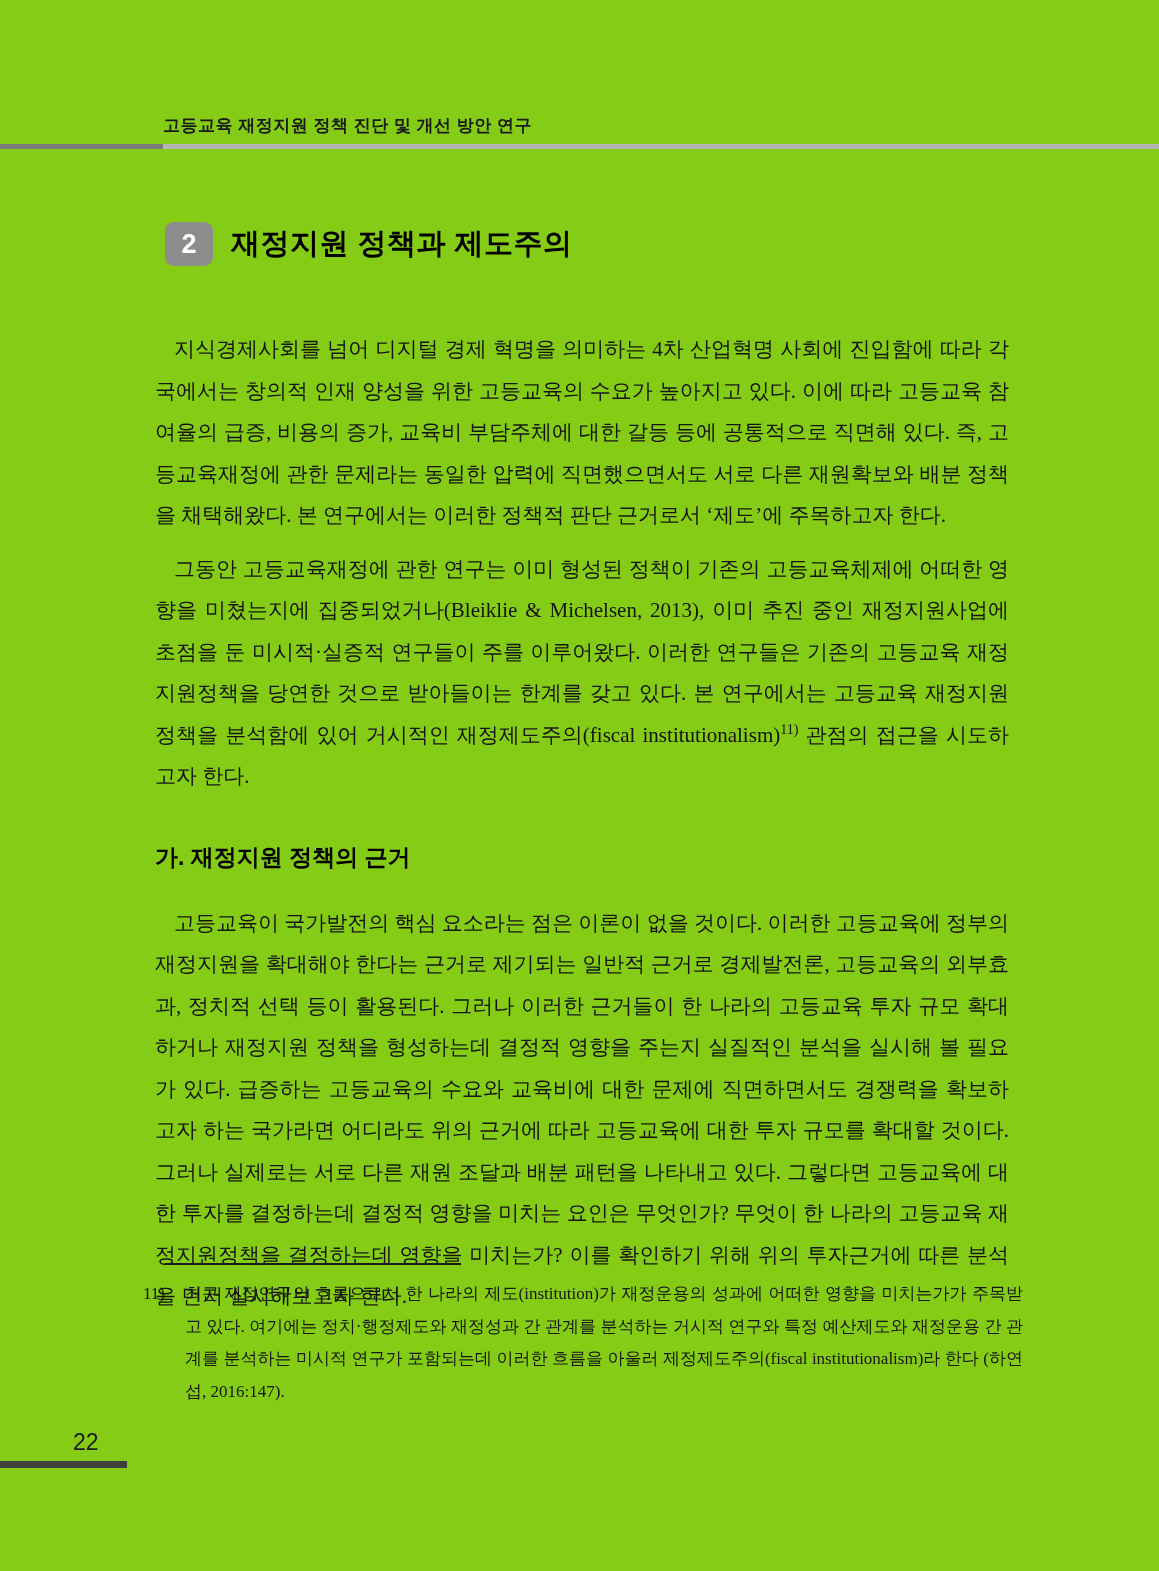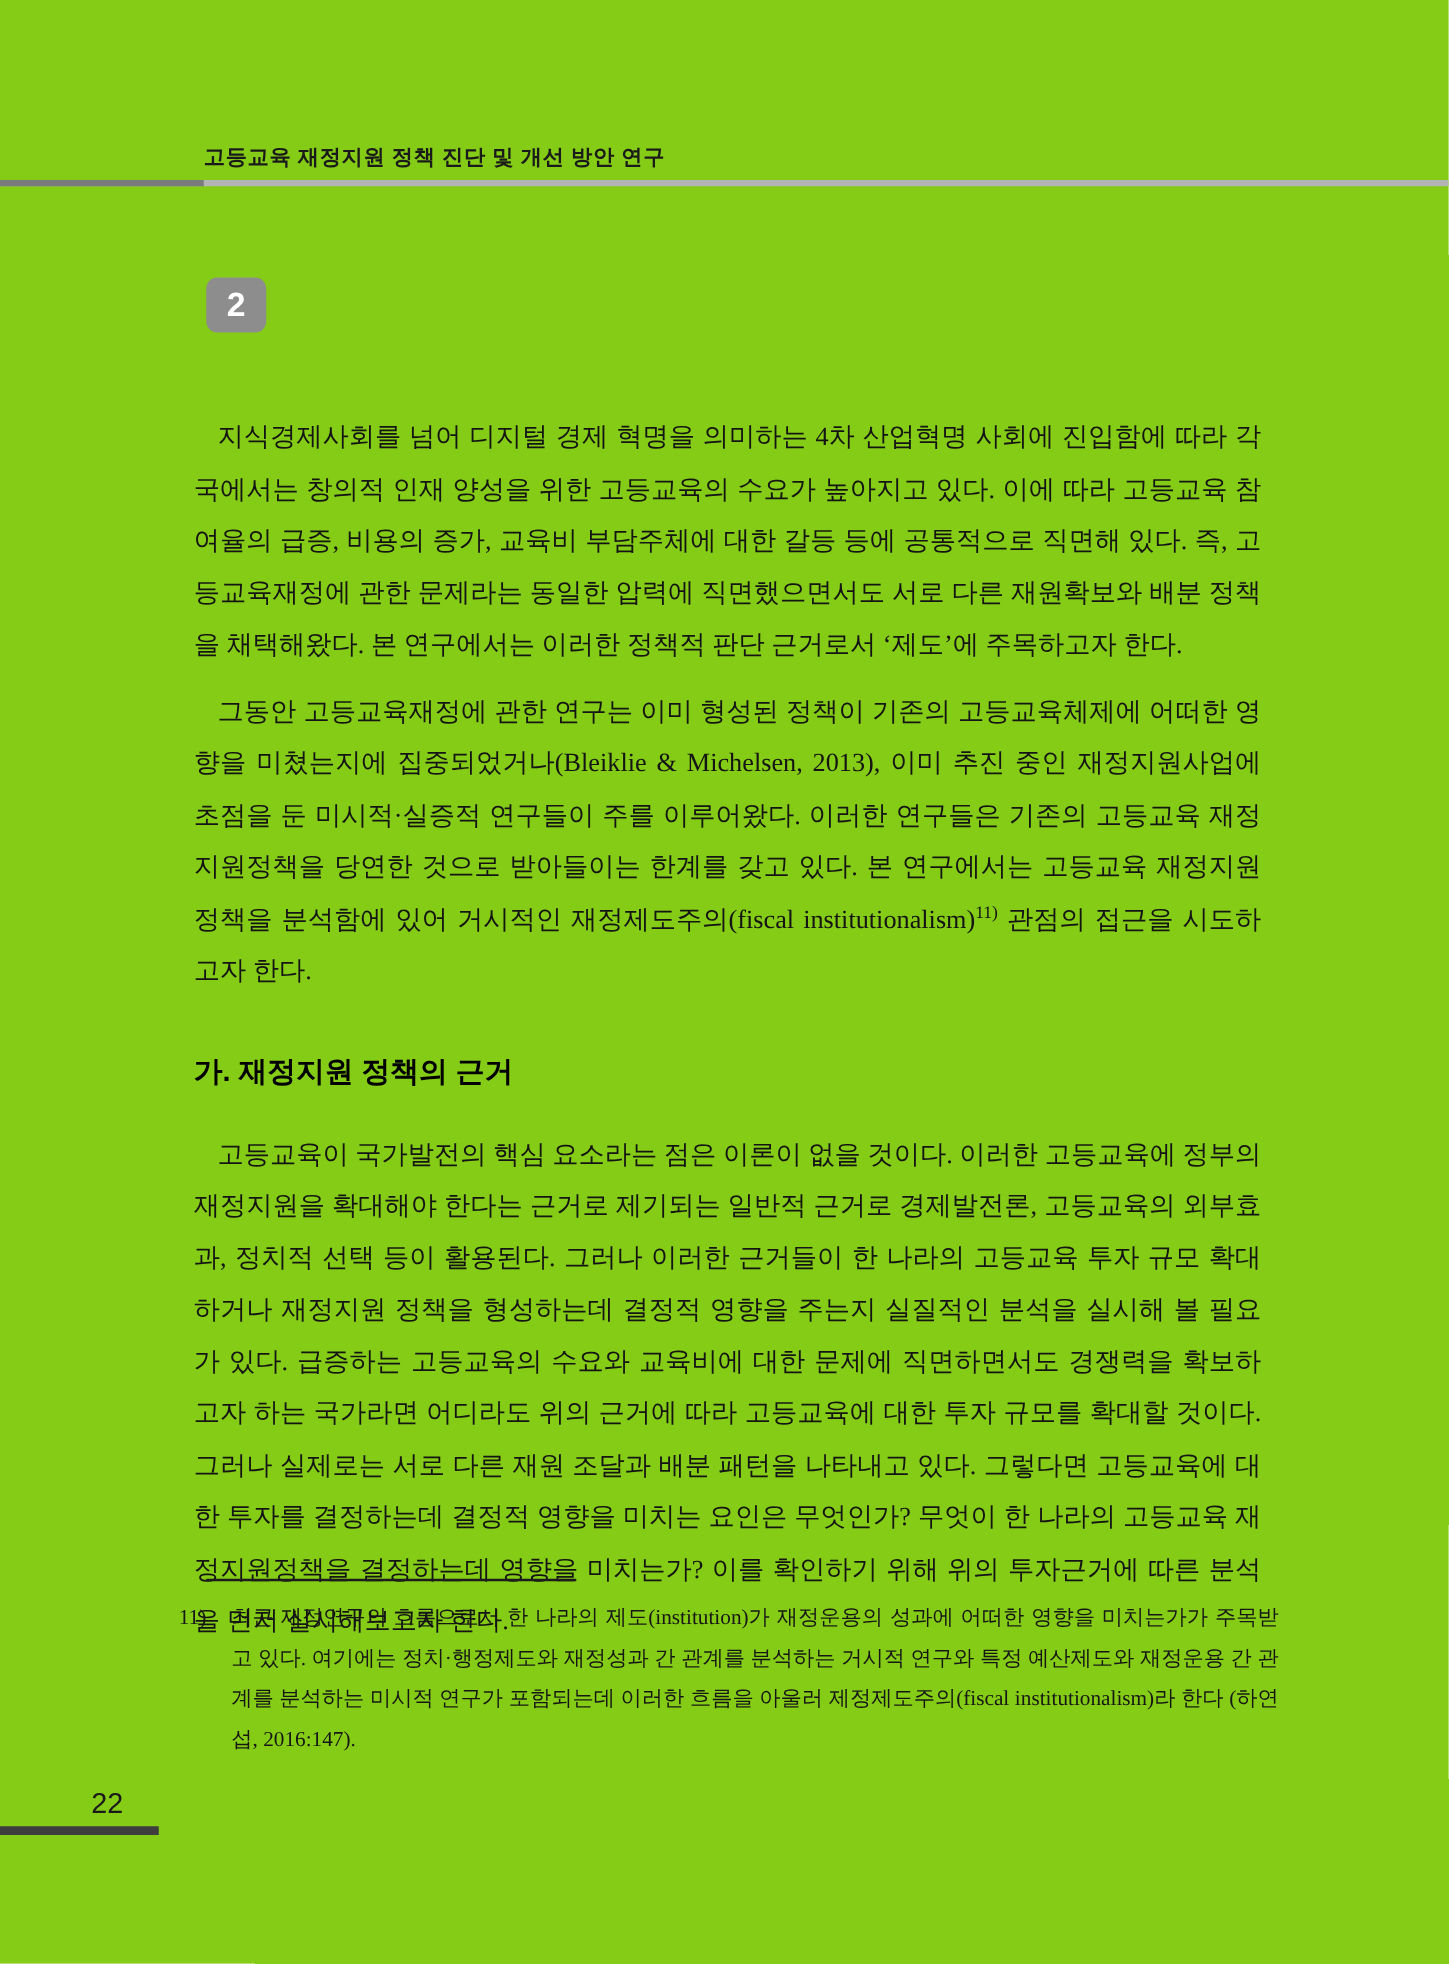--- a/index.html
+++ b/index.html
@@ -143,20 +143,21 @@
 
 <div class="page">
 
   <div class="header-title">고등교육 재정지원 정책 진단 및 개선 방안 연구</div>
   <div class="header-rule">
     <div class="rule-dark"></div>
   </div>
 
   <div class="section-head">
     <div class="section-badge">2</div>
+    <div class="section-title">재정지원 정책과 제도주의</div>
   </div>
 
   <div class="body-col">
     <p class="para">지식경제사회를 넘어 디지털 경제 혁명을 의미하는 4차 산업혁명 사회에 진입함에 따라 각국에서는 창의적 인재 양성을 위한 고등교육의 수요가 높아지고 있다. 이에 따라 고등교육 참여율의 급증, 비용의 증가, 교육비 부담주체에 대한 갈등 등에 공통적으로 직면해 있다. 즉, 고등교육재정에 관한 문제라는 동일한 압력에 직면했으면서도 서로 다른 재원확보와 배분 정책을 채택해왔다. 본 연구에서는 이러한 정책적 판단 근거로서 ‘제도’에 주목하고자 한다.</p>
     <p class="para"><span>그동안 고등교육재정에 관한 연구는 이미 형성된 정책이 기존의 고등교육체제에 어떠한 영향을 미쳤는지에 집중되었거나(Bleiklie &amp; Michelsen, 2013), 이미 추진 중인 재정지원사업에 초점을 둔 미시적·실증적 연구들이 주를 이루어왔다. 이러한 연구들은 기존의 고등교육 재정지원정책을 당연한 것으로 받아들이는 한계를 갖고 있다. 본 연구에서는 고등교육 재정지원 정책을 분석함에 있어 거시적인 재정제도주의(fiscal institutionalism)</span><span class="fn-sup">11)</span><span> 관점의 접근을 시도하고자 한다.</span></p>
     <h2 class="subsection-title">가. 재정지원 정책의 근거</h2>
     <p class="para para-after-sub">고등교육이 국가발전의 핵심 요소라는 점은 이론이 없을 것이다. 이러한 고등교육에 정부의 재정지원을 확대해야 한다는 근거로 제기되는 일반적 근거로 경제발전론, 고등교육의 외부효과, 정치적 선택 등이 활용된다. 그러나 이러한 근거들이 한 나라의 고등교육 투자 규모 확대하거나 재정지원 정책을 형성하는데 결정적 영향을 주는지 실질적인 분석을 실시해 볼 필요가 있다. 급증하는 고등교육의 수요와 교육비에 대한 문제에 직면하면서도 경쟁력을 확보하고자 하는 국가라면 어디라도 위의 근거에 따라 고등교육에 대한 투자 규모를 확대할 것이다. 그러나 실제로는 서로 다른 재원 조달과 배분 패턴을 나타내고 있다. 그렇다면 고등교육에 대한 투자를 결정하는데 결정적 영향을 미치는 요인은 무엇인가? 무엇이 한 나라의 고등교육 재정지원정책을 결정하는데 영향을 미치는가? 이를 확인하기 위해 위의 투자근거에 따른 분석을 먼저 실시해보고자 한다.</p>
   </div>
 
   <div class="footnote">

